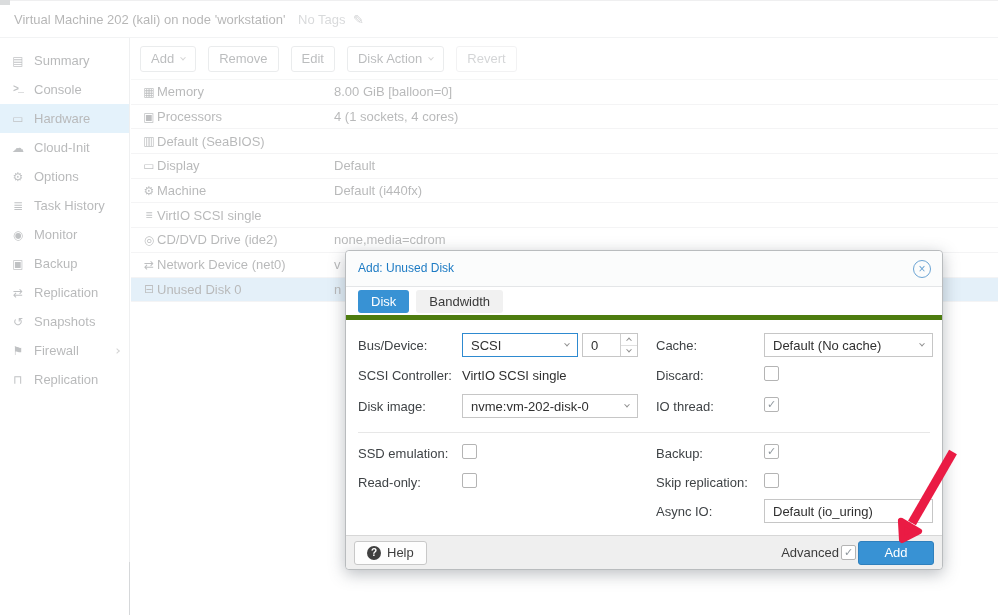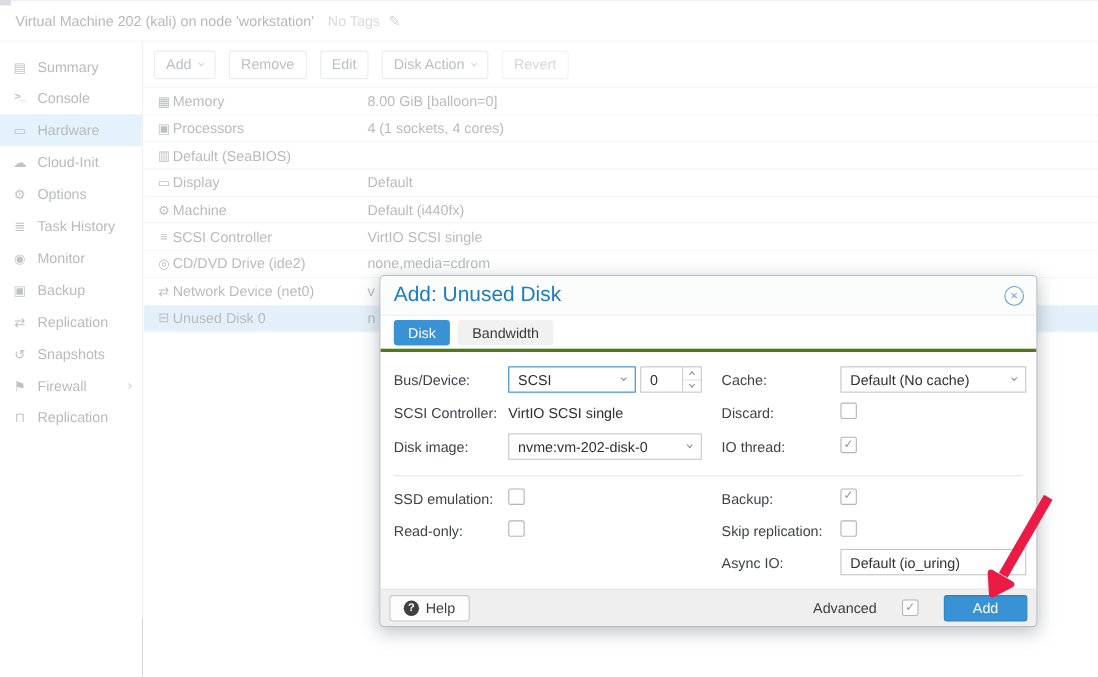--- a/index.html
+++ b/index.html
@@ -39,24 +39,24 @@
   .t-val { color:#46484a; white-space:nowrap; }
 
   
   .mask { position:absolute; inset:0; background:rgba(255,255,255,0.62); z-index:5; pointer-events:none; }
 
   
   .dialog { position:absolute; left:345px; top:250px; width:598px; height:320px; background:#fff;
     border:1px solid #b9bcbe; border-radius:4px; box-shadow:0 4px 16px rgba(60,70,80,0.35); z-index:10; }
   .dlg-header { position:relative; height:36px; background:#fbfcfc; border-bottom:1px solid #e4e6e8;
     border-radius:4px 4px 0 0; }
-  .dlg-title { position:absolute; left:12px; top:0; line-height:35px; font-size:19px; color:#1d7bc4; }
+  .dlg-title { position:absolute; left:12px; top:0; line-height:35px; font-size:12px; color:#1d7bc4; }
   .dlg-close { position:absolute; right:11px; top:9px; width:18px; height:18px; border:1px solid #6ba4d4;
     border-radius:50%; color:#6ba4d4; font-size:12px; line-height:16px; text-align:center; cursor:pointer; }
-  .dlg-tabs { height:33px; background:#fff; border-bottom:3px solid #4d7c0f; display:flex; align-items:center; padding-left:12px; gap:7px; }
+  .dlg-tabs { height:33px; background:#fff; border-bottom:5px solid #4d7c0f; display:flex; align-items:center; padding-left:12px; gap:7px; }
   .tab { padding:4px 13px; border-radius:3px; cursor:pointer; color:#3a3a3a; background:#f1f1f1; }
   .tab.active { background:#3892d4; color:#fff; }
 
   .dlg-body { position:relative; height:217px; background:#fff; }
   .f-lbl { position:absolute; color:#3f4346; white-space:nowrap; }
   .f-text { position:absolute; color:#303030; white-space:nowrap; }
   .combo { position:absolute; height:24px; background:#fff; border:1px solid #c6c6c6; display:flex;
     align-items:center; padding-left:8px; cursor:pointer; color:#303030; }
   .combo .chev { position:absolute; right:8px; }
   .combo.focus { border-color:#2e8ad0; }
@@ -74,21 +74,21 @@
   .cb { position:absolute; width:15px; height:15px; border:1px solid #b4b4b4; border-radius:2px;
     background:#fff; font-size:11px; line-height:13px; text-align:center; color:#8f979d; cursor:pointer; }
   .divider { position:absolute; left:12px; right:12px; height:1px; background:#e7e7e7; }
 
   .dlg-footer { position:absolute; left:0; bottom:0; width:100%; height:34px; background:#efefef;
     border-top:1px solid #d7d7d7; border-radius:0 0 4px 4px; display:flex; align-items:center; padding:0 8px; }
   .help-btn { display:inline-flex; align-items:center; gap:6px; height:24px; padding:0 12px; background:#fdfdfd;
     border:1px solid #c8c8c8; border-radius:3px; color:#3d3d3d; cursor:pointer; }
   .help-q { width:14px; height:14px; border-radius:50%; background:#404040; color:#fff; font-size:10px;
     font-weight:bold; line-height:14px; text-align:center; }
-  .foot-right { margin-left:auto; display:flex; align-items:center; gap:23px; }
+  .foot-right { margin-left:auto; display:flex; align-items:center; gap:2px; }
   .adv-lbl { color:#3c3c3c; }
   .cb-inline { position:static; display:inline-block; }
   .add-btn { width:76px; height:24px; background:#3892d4; border:1px solid #2f80bd; border-radius:3px;
     color:#fff; text-align:center; line-height:22px; cursor:pointer; }
 
   .arrow-svg { position:absolute; left:840px; top:438px; z-index:30; pointer-events:none; }
 </style>
 </head>
 <body>
 
@@ -196,21 +196,20 @@
         <span class="t-lbl">Display</span>
         <span class="t-val">Default</span>
       </div>
       <div class="hw-row">
         <span class="t-ico">⚙</span>
         <span class="t-lbl">Machine</span>
         <span class="t-val">Default (i440fx)</span>
       </div>
       <div class="hw-row">
         <span class="t-ico">≡</span>
-        <span class="t-lbl">SCSI Controller</span>
         <span class="t-val">VirtIO SCSI single</span>
       </div>
       <div class="hw-row">
         <span class="t-ico">◎</span>
         <span class="t-lbl">CD/DVD Drive (ide2)</span>
         <span class="t-val">none,media=cdrom</span>
       </div>
       <div class="hw-row">
         <span class="t-ico">⇄</span>
         <span class="t-lbl">Network Device (net0)</span>

